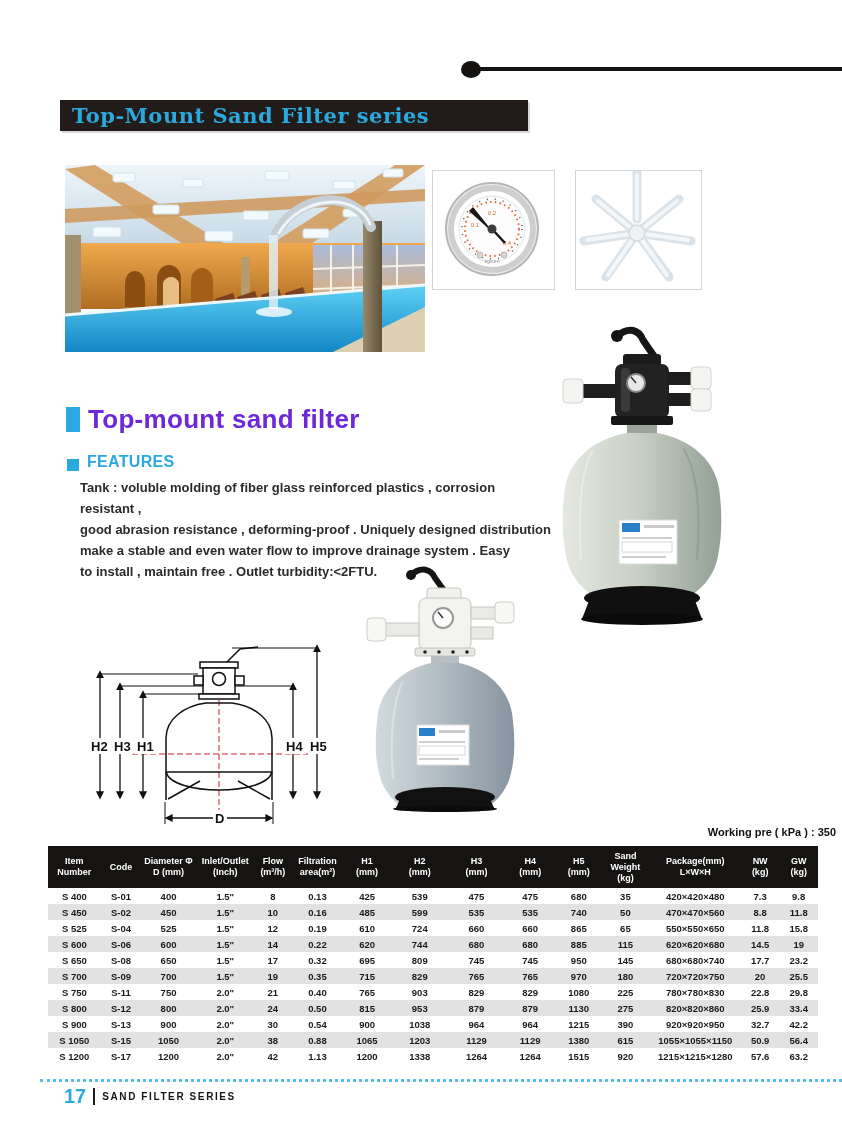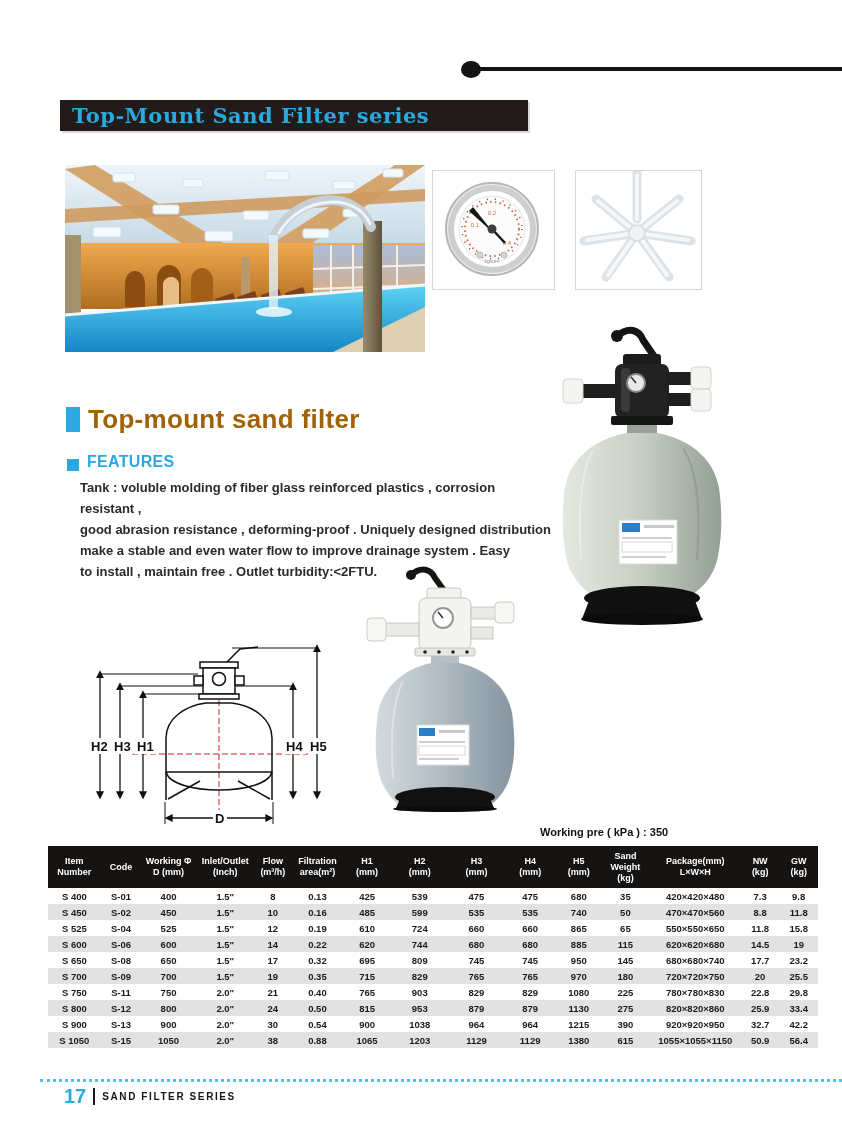--- a/index.html
+++ b/index.html
@@ -23,34 +23,34 @@
   
   .pool{position:absolute;left:65px;top:165px;width:360px;height:187px;overflow:hidden;}
   .thumb{position:absolute;background:#fff;border:1px solid #d6d6d6;}
   .thumb.gauge{left:432px;top:170px;width:121px;height:118px;}
   .thumb.spider{left:575px;top:170px;width:125px;height:118px;}
   .filter-large{position:absolute;left:523px;top:320px;width:240px;height:305px;}
   .filter-small{position:absolute;left:355px;top:557px;width:180px;height:255px;}
   
   .section-head{position:absolute;left:66px;top:404px;display:flex;align-items:center;gap:8px;}
   .section-head .blk{width:14px;height:25px;background:var(--accent,#2aa9e0);}
-  .section-head h1{margin:0;font-size:26px;font-weight:700;letter-spacing:.3px;color:#a16207;}
+  .section-head h1{margin:0;font-size:26px;font-weight:700;letter-spacing:.3px;color:#6d28d9;}
   .features-head{position:absolute;left:67px;top:453px;display:flex;align-items:flex-end;gap:8px;}
   .features-head .sq{width:12px;height:12px;background:var(--accent,#2aa9e0);}
   .features-head span{font-size:16px;font-weight:700;color:var(--accent,#2aa9e0);letter-spacing:.3px;}
   .features-text{
     position:absolute;left:80px;top:477px;width:472px;
     font-size:13px;font-weight:700;line-height:21px;color:#2b2b2b;white-space:pre-line;
   }
   
   .diagram{position:absolute;left:70px;top:626px;width:285px;height:208px;}
   .diagram text{font-family:"Liberation Sans",sans-serif;font-weight:700;font-size:13px;fill:#111;}
   
   .working-note{
-    position:absolute;left:540px;top:826px;width:296px;text-align:left;
+    position:absolute;left:540px;top:826px;width:296px;text-align:right;
     font-size:11px;font-weight:700;color:#111;
   }
   
   .spec-table{
     position:absolute;left:48px;top:846px;width:770px;border-collapse:collapse;table-layout:fixed;
   }
   .spec-table th{
     background:var(--tableHeaderBg,#161412);color:#fff;font-size:9px;font-weight:700;
     text-align:center;vertical-align:middle;padding:5px 1px;line-height:1.2;white-space:pre-line;
   }
@@ -375,21 +375,21 @@
         <col style="width: 48px;">
         <col style="width: 90px;">
         <col style="width: 38px;">
         <col style="width: 38px;">
       </colgroup>
     <thead>
       <tr id="spec-head-row">
           <th>Item
 Number</th>
           <th>Code</th>
-          <th>Working Φ
+          <th>Diameter Φ
 D (mm)</th>
           <th>Inlet/Outlet
 (Inch)</th>
           <th>Flow
 (m³/h)</th>
           <th>Filtration
 area(m²)</th>
           <th>H1
 (mm)</th>
           <th>H2
@@ -575,20 +575,37 @@
           <td>1065</td>
           <td>1203</td>
           <td>1129</td>
           <td>1129</td>
           <td>1380</td>
           <td>615</td>
           <td>1055×1055×1150</td>
           <td>50.9</td>
           <td>56.4</td>
         </tr>
+        <tr>
+          <td>S 1200</td>
+          <td>S-17</td>
+          <td>1200</td>
+          <td>2.0"</td>
+          <td>42</td>
+          <td>1.13</td>
+          <td>1200</td>
+          <td>1338</td>
+          <td>1264</td>
+          <td>1264</td>
+          <td>1515</td>
+          <td>920</td>
+          <td>1215×1215×1280</td>
+          <td>57.6</td>
+          <td>63.2</td>
+        </tr>
       </tbody>
   </table>
 
   <div class="dotline"></div>
   <div class="footer">
     <span class="pageno">17</span>
     <span class="vbar"></span>
     <span class="series">SAND FILTER SERIES</span>
   </div>
 

